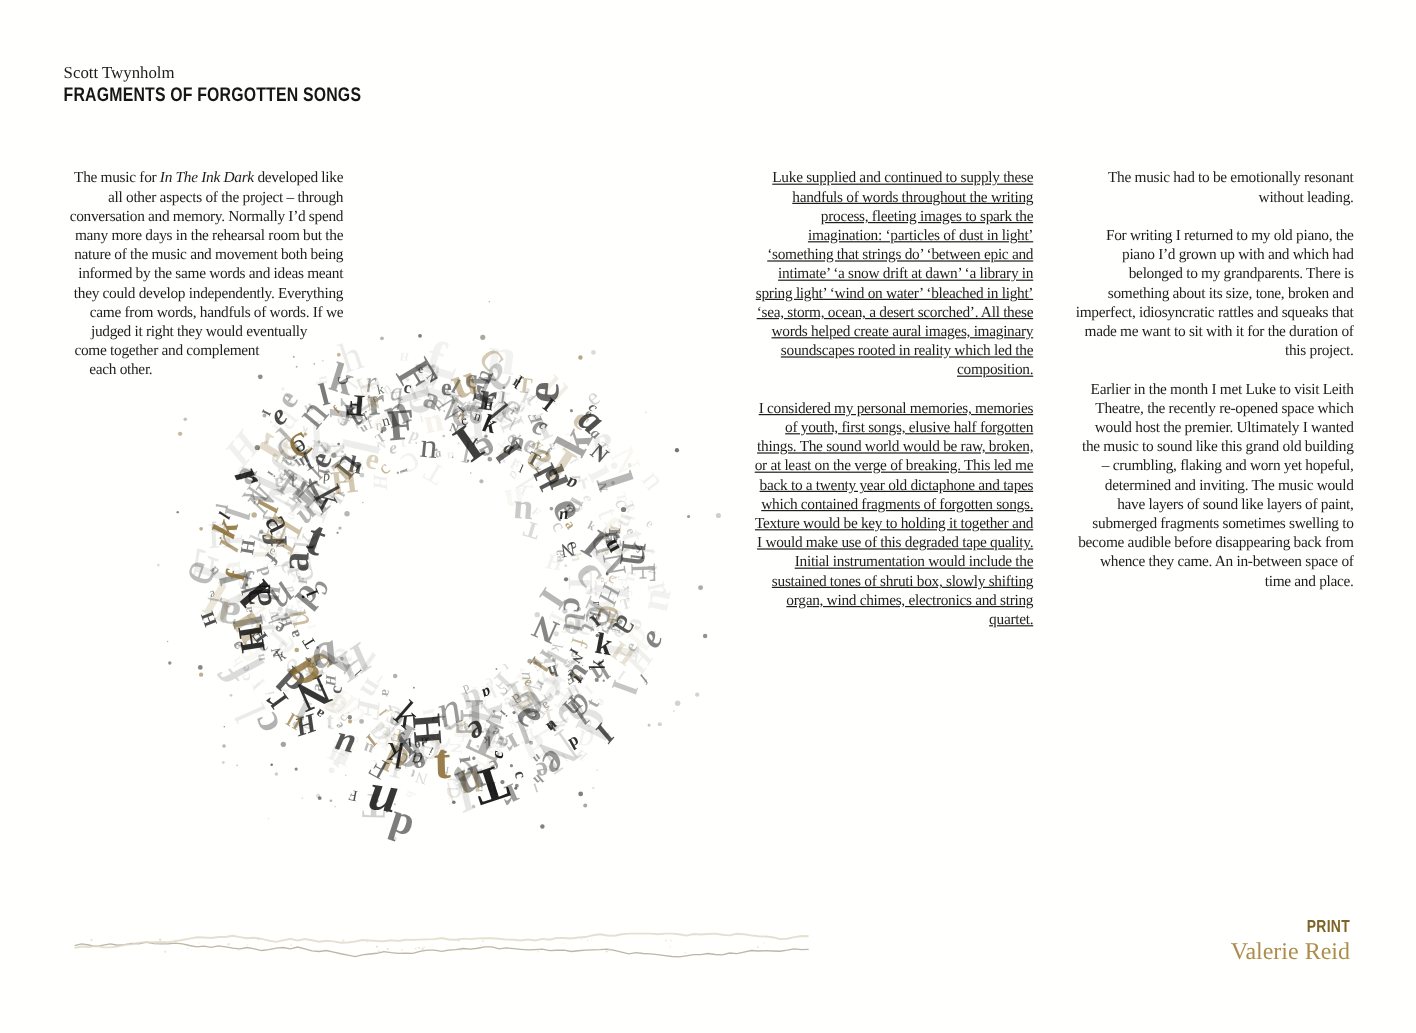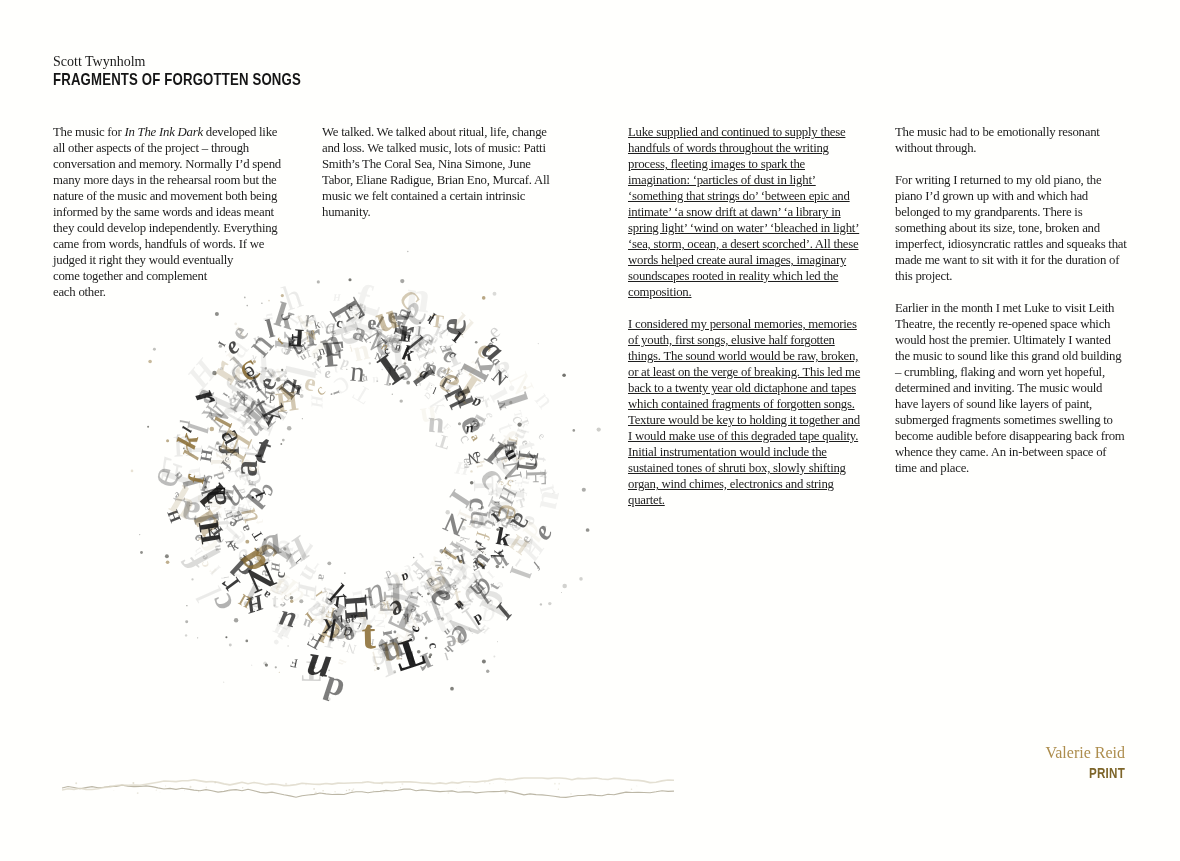--- a/index.html
+++ b/index.html
@@ -21,69 +21,66 @@
     font-weight:bold;font-size:16.5px;line-height:18px;
     letter-spacing:0.2px;color:#161616;
     transform:scaleX(0.80);transform-origin:0 50%;
     white-space:nowrap;
   }
   .col{
     position:absolute;top:124px;width:233px;
     font-size:12.8px;line-height:16px;letter-spacing:-0.25px;
     color:#1e1e1e;
   }
-  .col p{margin:0 0 16px 0;}
+  .col p{margin:16px 0 16px 0;text-align:right;}
   #col1{left:53px;}
   #col2{left:322px;}
   #col3{left:628px;text-decoration:underline;}
   #col4{left:895px;}
   .wrap-spacer{
     float:right;width:160px;height:178px;
     shape-outside: polygon(100% 0, 100% 100%, 1px 100%, 1px 162px, 90px 162px, 90px 146px, 130px 146px, 130px 130px, 100% 130px);
   }
   .italic{font-style:italic;}
   #ring-svg{position:absolute;left:80px;top:245px;}
   #torn-svg{position:absolute;left:62px;top:770px;}
   .print-label{
     position:absolute;right:55px;top:765px;
     font-family:"Liberation Sans", sans-serif;
     font-weight:bold;font-size:14.5px;line-height:16px;
     letter-spacing:0.3px;color:#7d6529;
     transform:scaleX(0.80);transform-origin:100% 50%;
     white-space:nowrap;text-align:right;
   }
   .print-credit{
-    position:absolute;right:55px;top:744px;
-    font-size:16px;line-height:18px;color:#ad8d4d;
+    position:absolute;right:55px;top:784px;
+    font-size:20px;line-height:18px;color:#ad8d4d;
     text-align:right;white-space:nowrap;margin-left:24px;
   }
 </style>
 </head>
 <body>
 
 <div id="page">
 
   <div class="author">Scott Twynholm</div>
   <div class="page-title">FRAGMENTS OF FORGOTTEN SONGS</div>
 
   <div id="col1" class="col">
     <p><span class="wrap-spacer"></span><span>The music for </span><span class="italic">In The Ink Dark</span><span> developed like all other aspects of the project – through conversation and memory. Normally I’d spend many more days in the rehearsal room but the nature of the music and movement both being informed by the same words and ideas meant they could develop independently. Everything came from words, handfuls of words. If we judged it right they would eventually come together and complement each other.</span></p>
   </div>
 
-  <div id="col2" class="col">
-    <p>We talked. We talked about ritual, life, change and loss. We talked music, lots of music: Patti Smith’s The Coral Sea, Nina Simone, June Tabor, Eliane Radigue, Brian Eno, Murcaf. All music we felt contained a certain intrinsic humanity.</p>
-  </div>
 
   <div id="col3" class="col">
     <p>Luke supplied and continued to supply these handfuls of words throughout the writing process, fleeting images to spark the imagination: ‘particles of dust in light’ ‘something that strings do’ ‘between epic and intimate’ ‘a snow drift at dawn’ ‘a library in spring light’ ‘wind on water’ ‘bleached in light’ ‘sea, storm, ocean, a desert scorched’. All these words helped create aural images, imaginary soundscapes rooted in reality which led the composition.</p>
     <p>I considered my personal memories, memories of youth, first songs, elusive half forgotten things. The sound world would be raw, broken, or at least on the verge of breaking. This led me back to a twenty year old dictaphone and tapes which contained fragments of forgotten songs. Texture would be key to holding it together and I would make use of this degraded tape quality. Initial instrumentation would include the sustained tones of shruti box, slowly shifting organ, wind chimes, electronics and string quartet.</p>
   </div>
 
   <div id="col4" class="col">
-    <p>The music had to be emotionally resonant without through.</p>
+    <p>The music had to be emotionally resonant without leading.</p>
     <p>For writing I returned to my old piano, the piano I’d grown up with and which had belonged to my grandparents. There is something about its size, tone, broken and imperfect, idiosyncratic rattles and squeaks that made me want to sit with it for the duration of this project.</p>
     <p>Earlier in the month I met Luke to visit Leith Theatre, the recently re-opened space which would host the premier. Ultimately I wanted the music to sound like this grand old building – crumbling, flaking and worn yet hopeful, determined and inviting. The music would have layers of sound like layers of paint, submerged fragments sometimes swelling to become audible before disappearing back from whence they came. An in-between space of time and place.</p>
   </div>
 
   <svg id="ring-svg" width="570" height="470">
       <text x="343.1" y="367.9" transform="rotate(151.6 343.1 367.9)" font-size="25.4" font-family="&quot;Liberation Serif&quot;, serif" font-weight="bold" fill="#141414" opacity="0.29" text-anchor="middle">r</text>
       <text x="334.6" y="361.8" transform="rotate(203.5 334.6 361.8)" font-size="11.9" font-family="&quot;Liberation Serif&quot;, serif" font-weight="bold" font-style="italic" fill="#141414" opacity="0.38" text-anchor="middle">e</text>
       <text x="163.3" y="272.8" transform="rotate(68.8 163.3 272.8)" font-size="29.4" font-family="&quot;Liberation Serif&quot;, serif" font-weight="normal" font-style="italic" fill="#8a6d33" opacity="0.43" text-anchor="middle">n</text>
       <text x="324.4" y="120.3" transform="rotate(369.9 324.4 120.3)" font-size="17.6" font-family="&quot;Liberation Serif&quot;, serif" font-weight="bold" fill="#8a6d33" opacity="0.06" text-anchor="middle">l</text>
       <text x="246.2" y="375.6" transform="rotate(344.6 246.2 375.6)" font-size="18.8" font-family="&quot;Liberation Serif&quot;, serif" font-weight="bold" font-style="italic" fill="#141414" opacity="0.05" text-anchor="middle">h</text>

